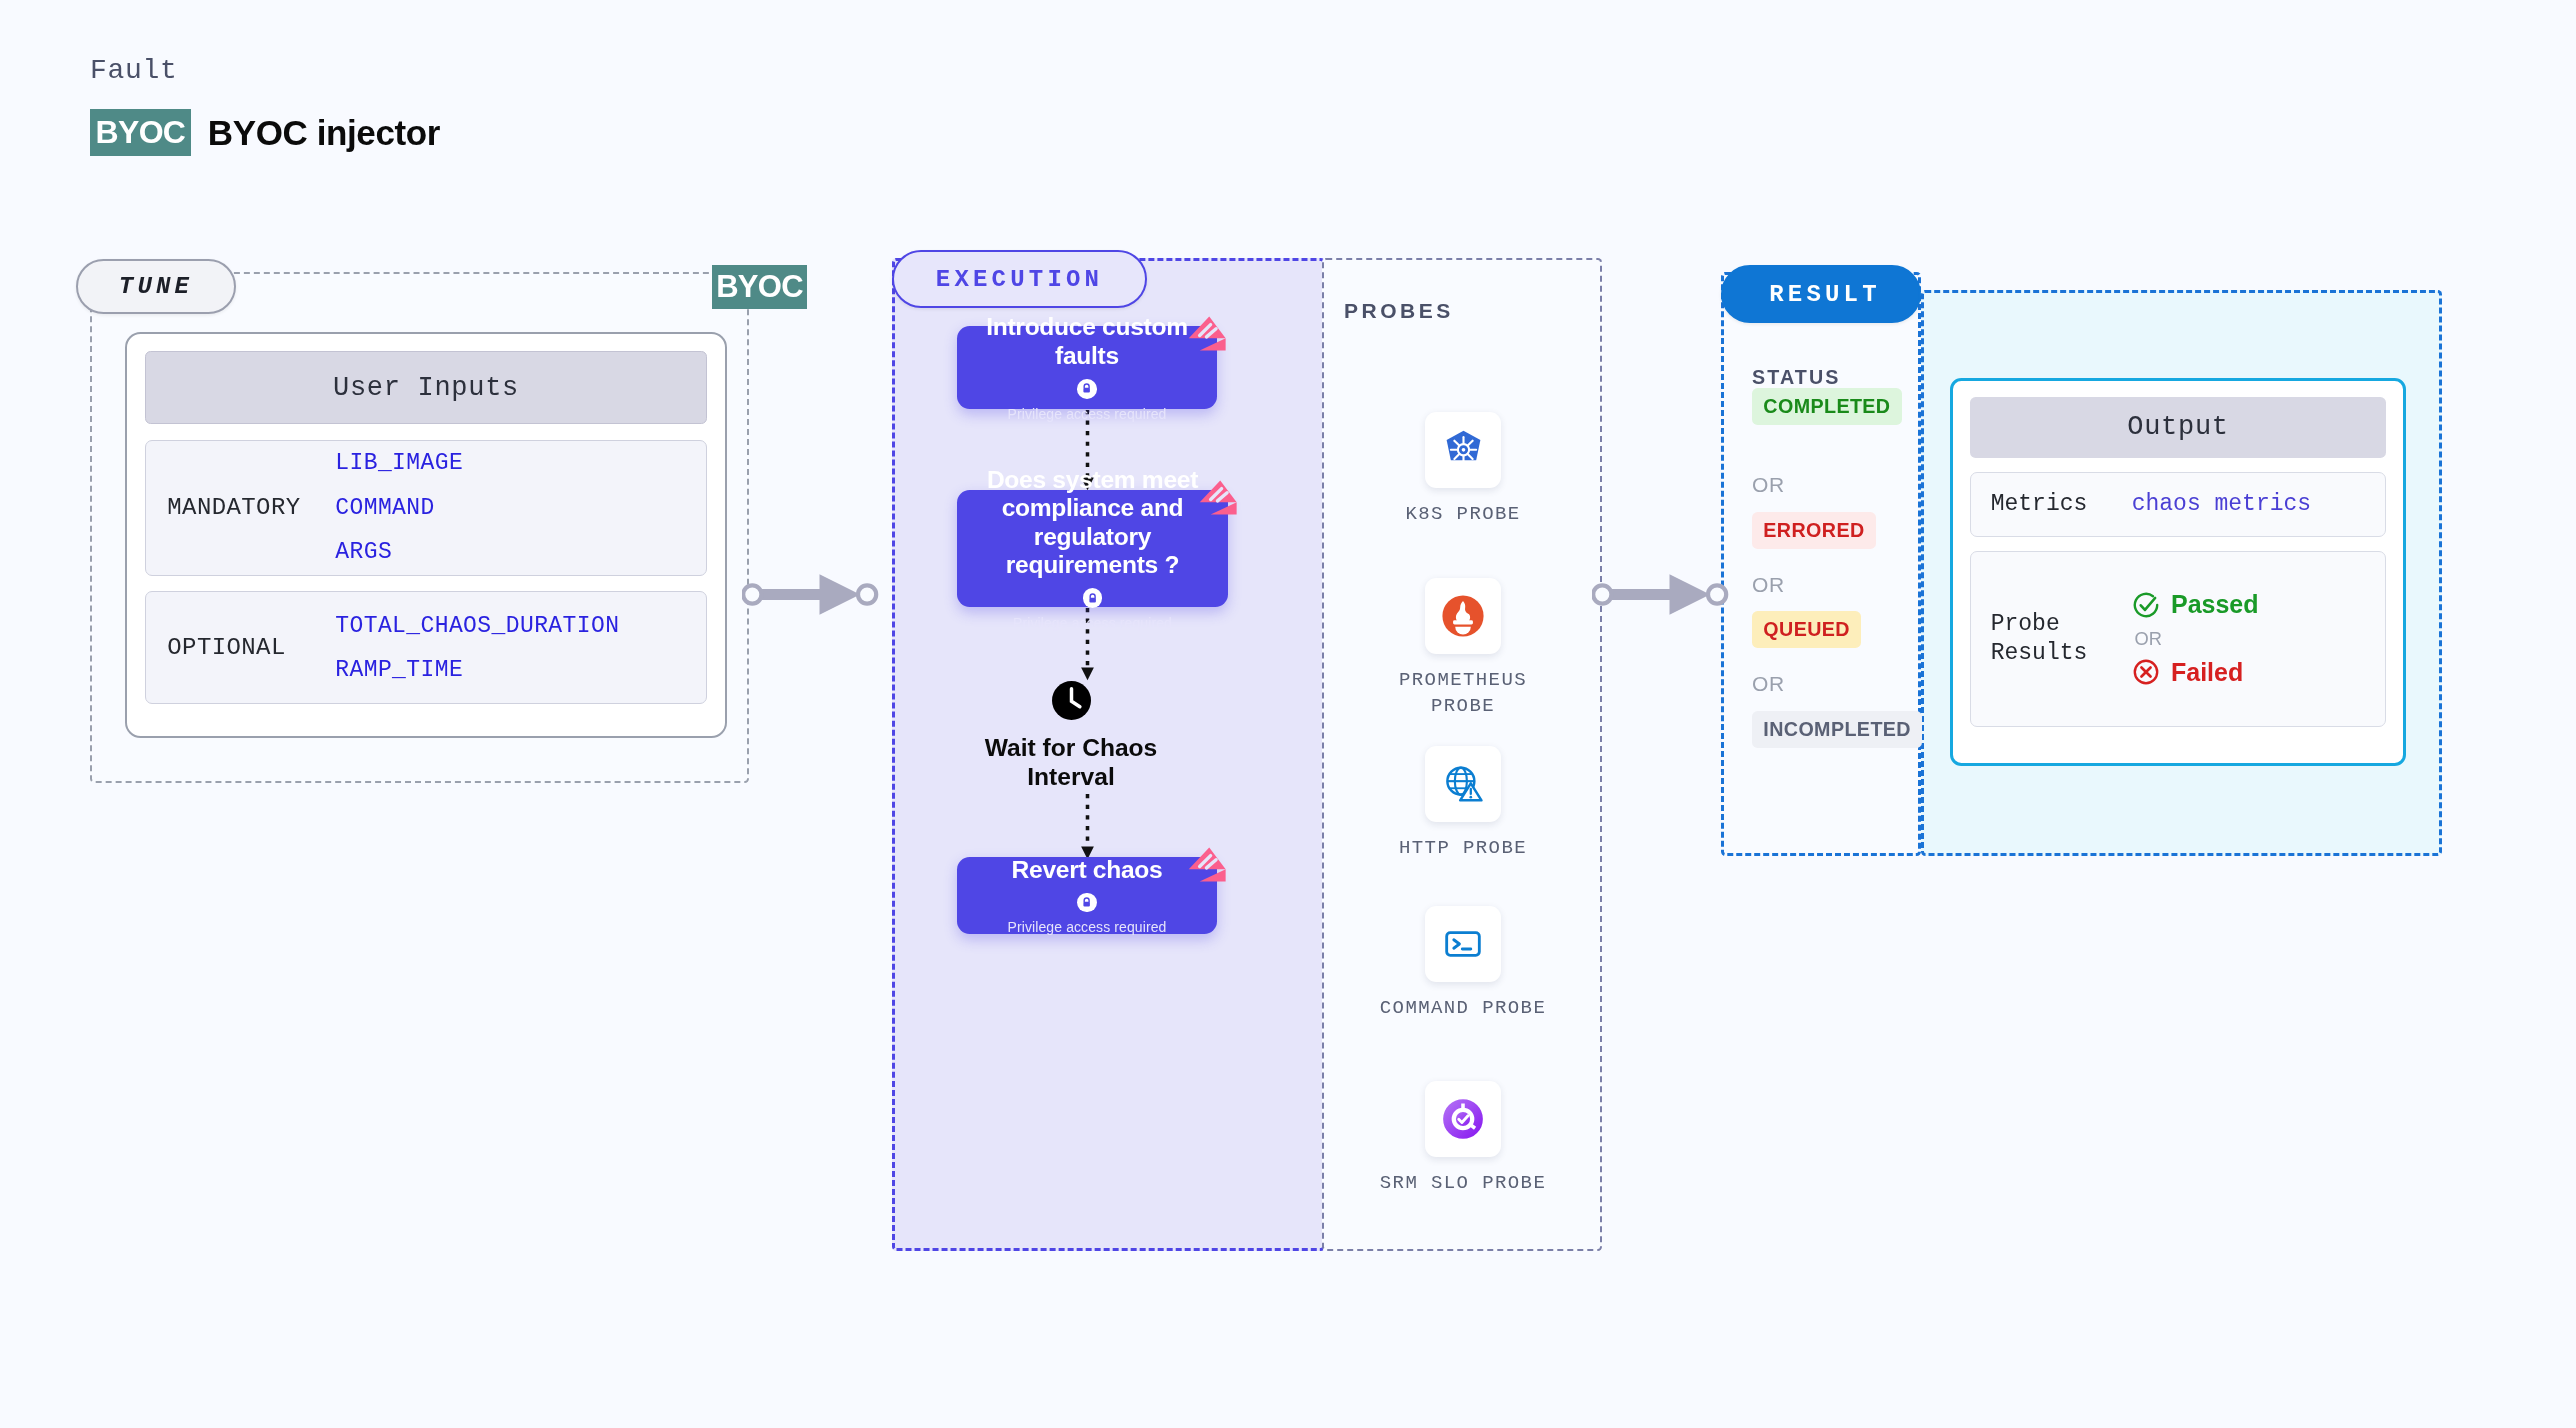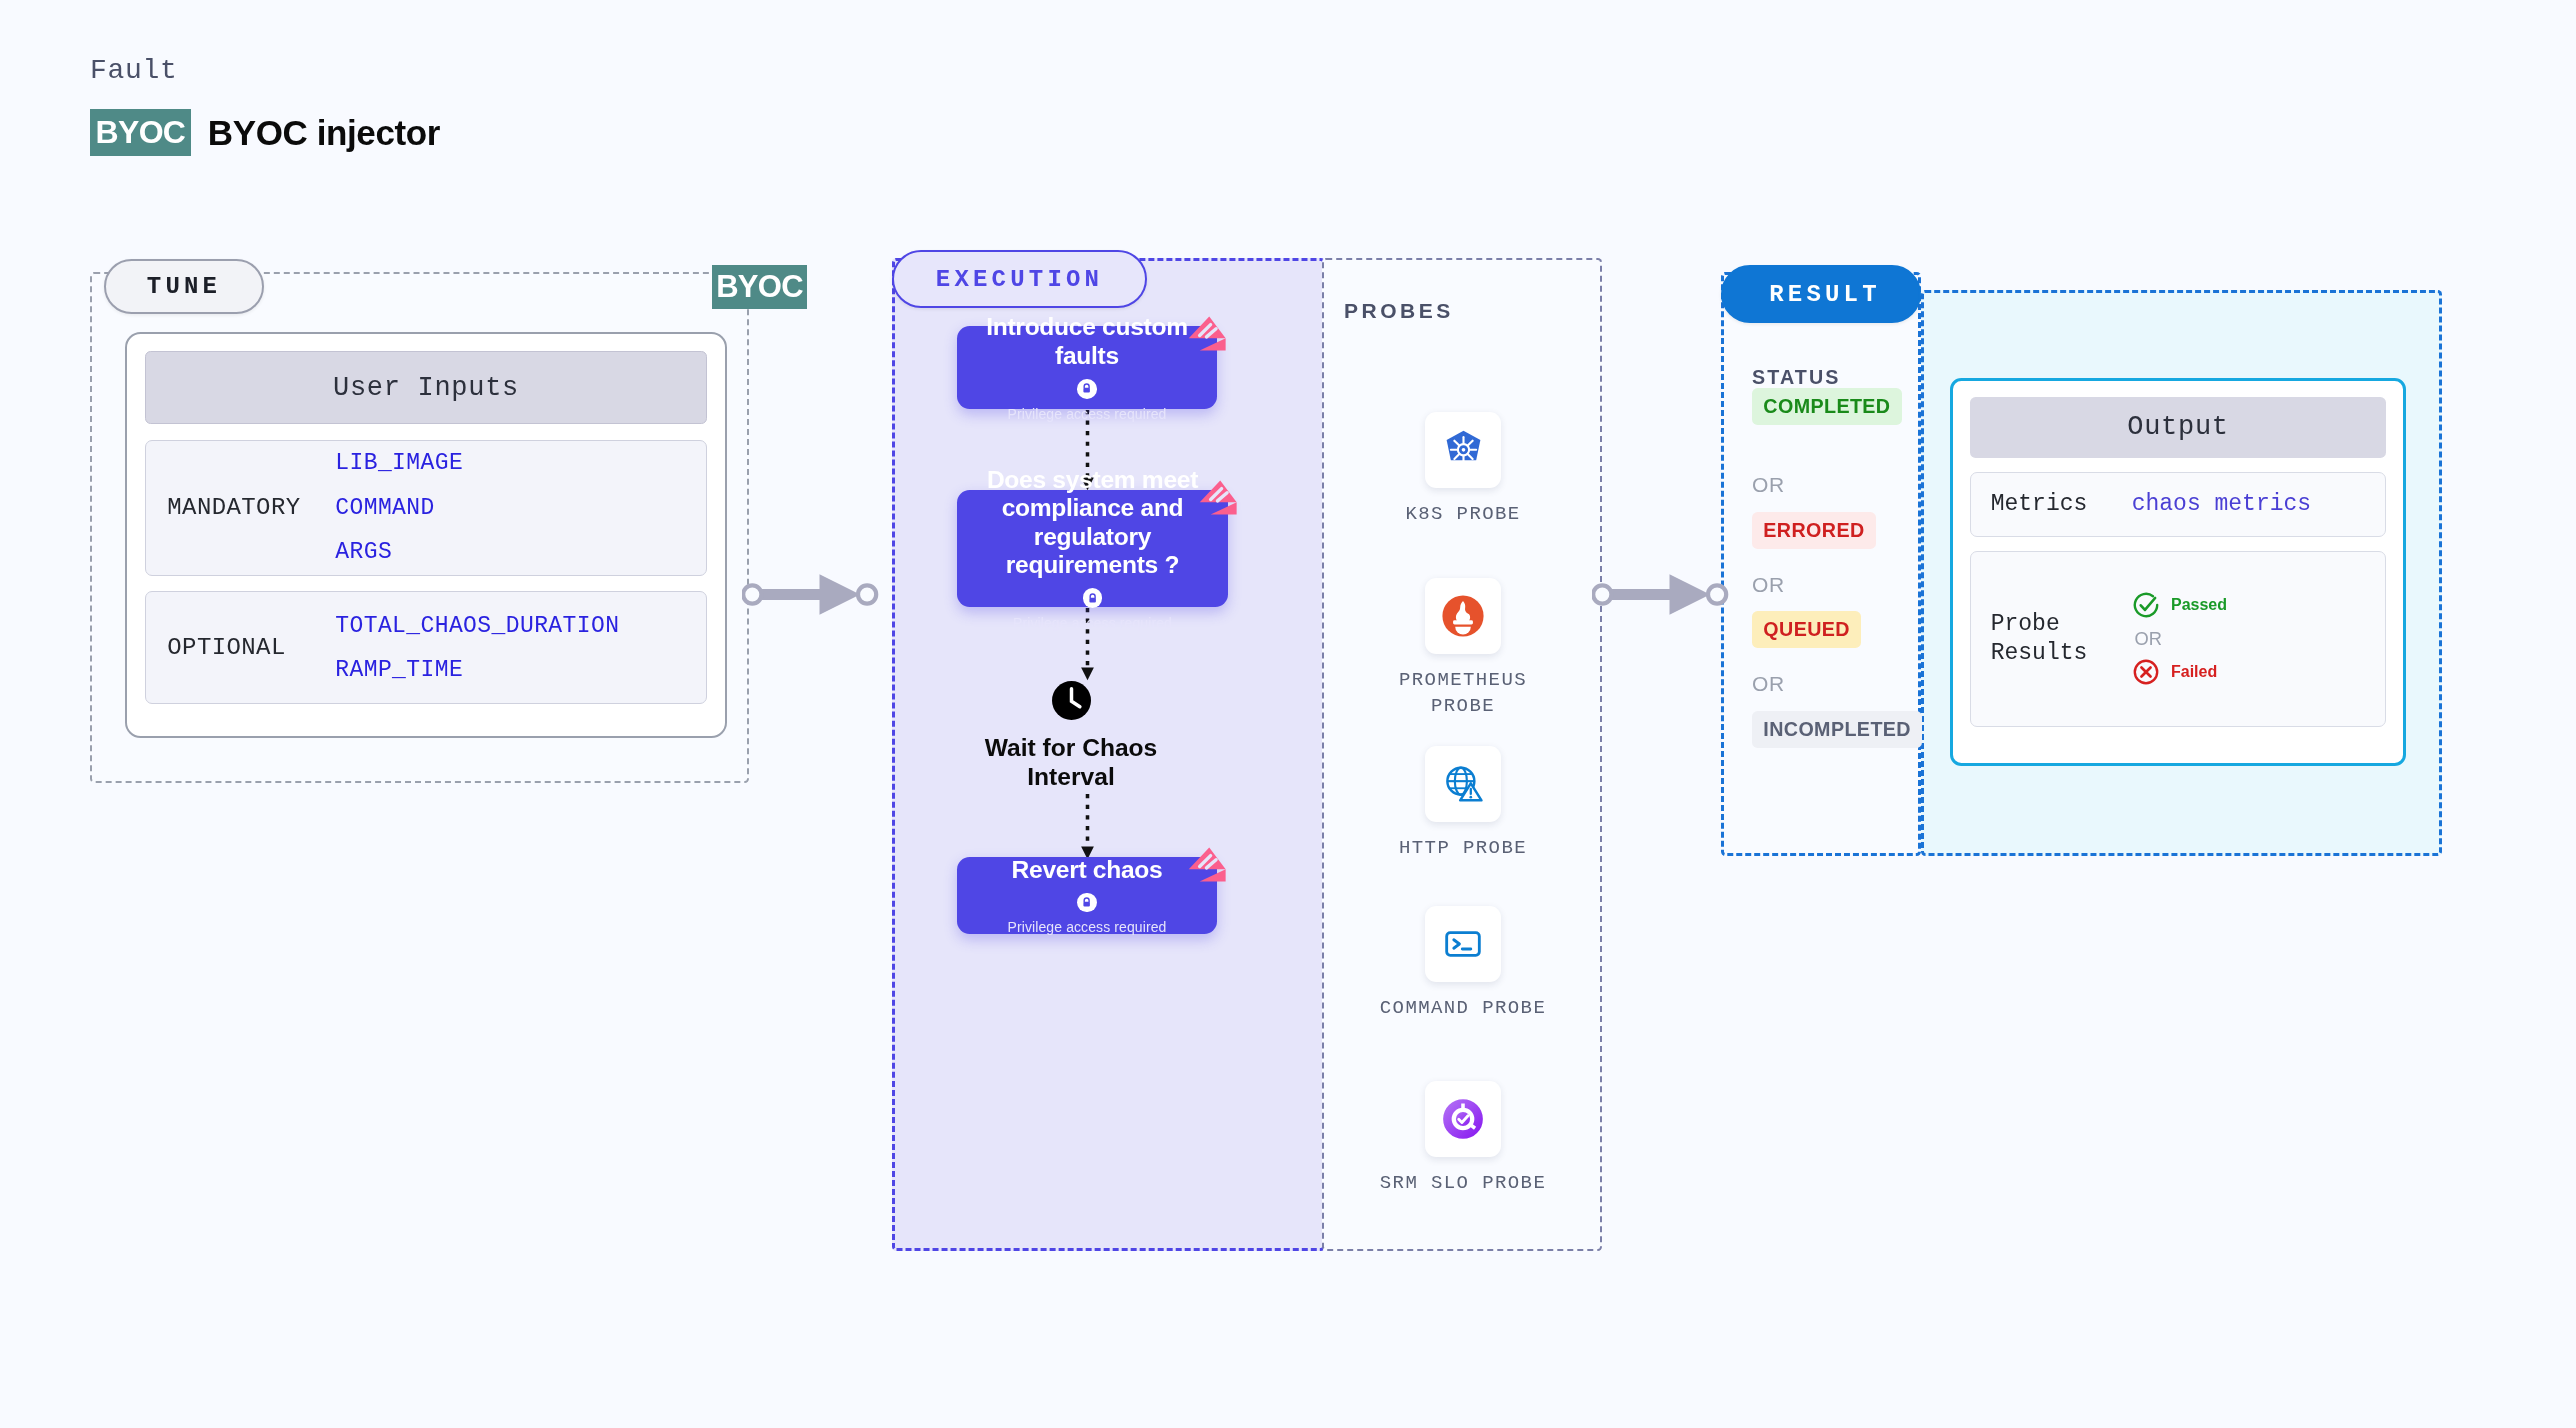--- a/index.html
+++ b/index.html
@@ -28,22 +28,22 @@
   .title-text { font-size: 35px; font-weight: bold; color: #0b0b0b; letter-spacing: -0.4px; }
 
   
   .pill {
     position: absolute; display: flex; align-items: center; justify-content: center;
     border-radius: 703px; z-index: 30;
     font-family: "Liberation Mono", monospace;
     letter-spacing: 4.2px; font-size: 24px; font-weight: bold;
     box-shadow: 0 1.4px 3.5px rgba(0,0,0,.07);
   }
-  .pill.tune   { left:104px;  top:259px; width: 160px; height: 55px;
-                 background:#f2f3f7; border: 2.1px solid #9b9fae; color:#1c1f28; }
+  .pill.tune   { left:76px;  top:259px; width: 160px; height: 55px;
+                 background:#f2f3f7; border: 2.1px solid #9b9fae; color:#1c1f28;font-style:italic; }
   .pill.exec   { left:892px; top:250px; width: 255px; height: 58px;
                  background:#e7e6fb; border: 2.8px solid #4f46e5; color:#4f46e5; }
   .pill.result { left:1721px; top:265px; width: 200px; height: 58px;
                  background:#0f76d4; border: 2.8px solid #0f76d4; color:#ffffff;padding-left:8px; }
 
   
   .tune-region {
     position: absolute; left: 90px; top: 272px; width: 659px; height: 511px;
     border: 2.8px dashed #9aa0ad; border-radius: 4.2px; background: #f9fbff;
   }
@@ -186,21 +186,21 @@
     display: flex; align-items: center; padding: 15.5px 0 15.5px 19.7px;
   }
   .out-row.metrics { min-height: 65px; }
   .out-row.probes { min-height: 176px; align-items: center; }
   .out-key {
     width: 141px; font-family: "Liberation Mono", monospace;
     font-size: 23px; color: #25282f; line-height: 1.25;
   }
   .out-val-link { font-family: "Liberation Mono", monospace; font-size: 23px; color: #4a3fd4; }
   .out-stack { display: flex; flex-direction: column; gap: 8.4px; }
-  .res-line { display: flex; align-items: center; gap: 11.3px; font-weight: bold; font-size: 16px; }
+  .res-line { display: flex; align-items: center; gap: 11.3px; font-weight: bold; font-size: 25px; }
   .res-line.pass { color: #1a9a28; }
   .res-line.fail { color: #d62020; }
   .res-or { font-size: 18.3px; color: #9aa0ad; padding-left: 2.8px; }
 
   
   .connector { position: absolute; z-index: 40; }
 </style>
 </head>
 <body>
 

